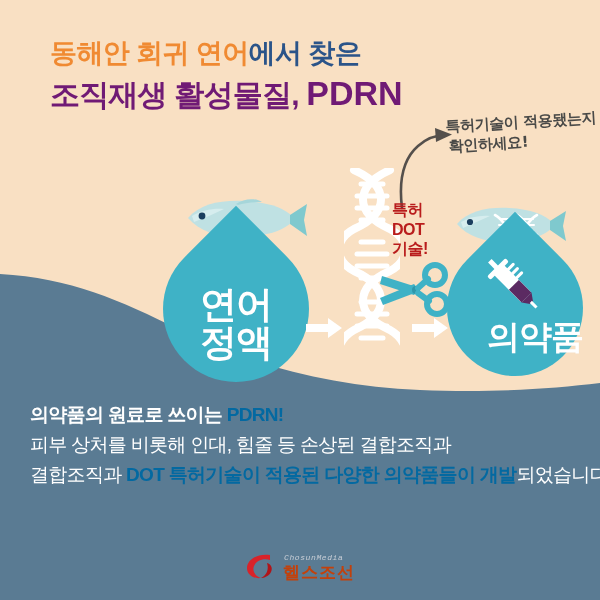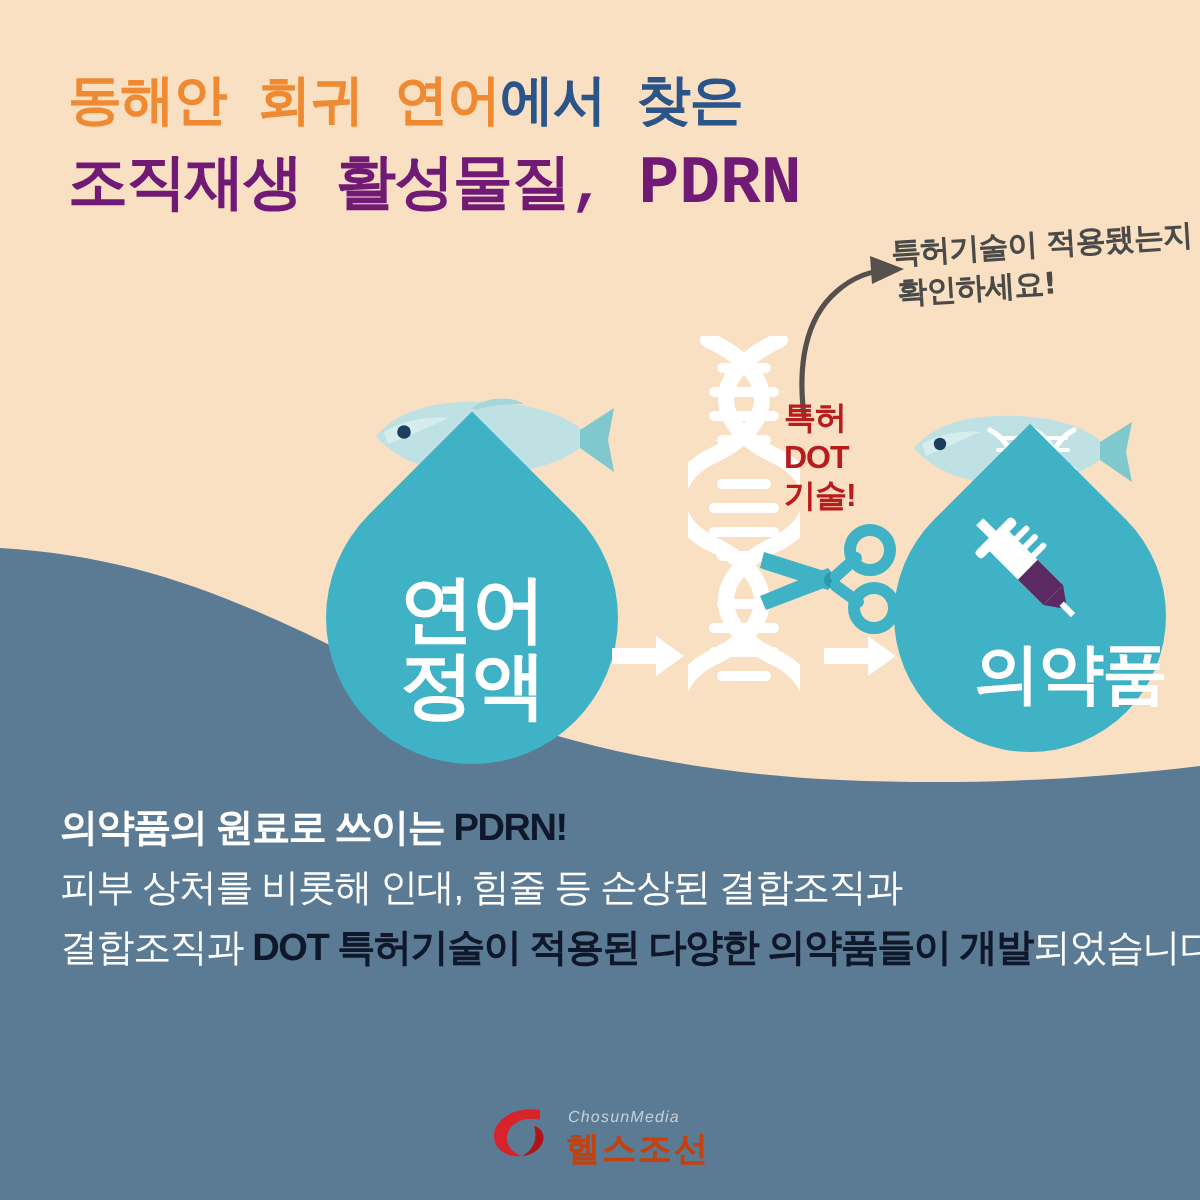--- a/index.html
+++ b/index.html
@@ -15,23 +15,22 @@
     background:#F9E0C3;
     overflow:hidden;
   }
 
   
   .wave-layer{position:absolute;left:0;top:0;width:600px;height:600px;}
   .wave-layer svg{display:block;width:600px;height:600px;}
 
   
   .title-block{
-    position:absolute;left:34px;top:38px;width:420px;
+    position:absolute;left:50px;top:38px;width:420px;
     line-height:1.12;
-    font-family:Liberation Mono, monospace;
   }
   .title-line1{
     font-size:27px;font-weight:bold;color:#2B5489;
     letter-spacing:-0.6px;white-space:nowrap;
   }
   .title-line1 .hl{color:#F08A32;}
   .title-line2{
     font-size:30px;font-weight:bold;color:#701a75;
     letter-spacing:-0.8px;white-space:nowrap;margin-top:6px;
   }
@@ -97,29 +96,29 @@
   
   .syringe{position:absolute;left:487px;top:258px;}
 
   
   .body-copy{
     position:absolute;left:30px;top:400px;width:560px;
     color:#FFFFFF;letter-spacing:-0.7px;
   }
   .body-copy .line{font-size:19px;line-height:30px;white-space:nowrap;}
   .body-copy .line.first{font-weight:bold;}
-  .body-copy .y{color:#0f172a;font-weight:bold;}
+  .body-copy .y{color:#0369a1;font-weight:bold;}
 
   
   .logo{
     position:absolute;left:0;top:552px;width:600px;
     display:flex;align-items:center;justify-content:center;gap:8px;
   }
   .logo-mark{flex:0 0 auto;}
-  .logo-text{display:flex;flex-direction:column;line-height:1;}
+  .logo-text{display:flex;flex-direction:column;line-height:1;font-family:Liberation Mono, monospace;}
   .logo-top{
     font-size:8px;color:#C8CED6;letter-spacing:.6px;
     margin-bottom:3px;margin-left:1px;font-style:italic;
   }
   .logo-main{
     font-size:17px;font-weight:bold;color:#c2410c;letter-spacing:1px;
   }
 </style>
 </head>
 <body>

